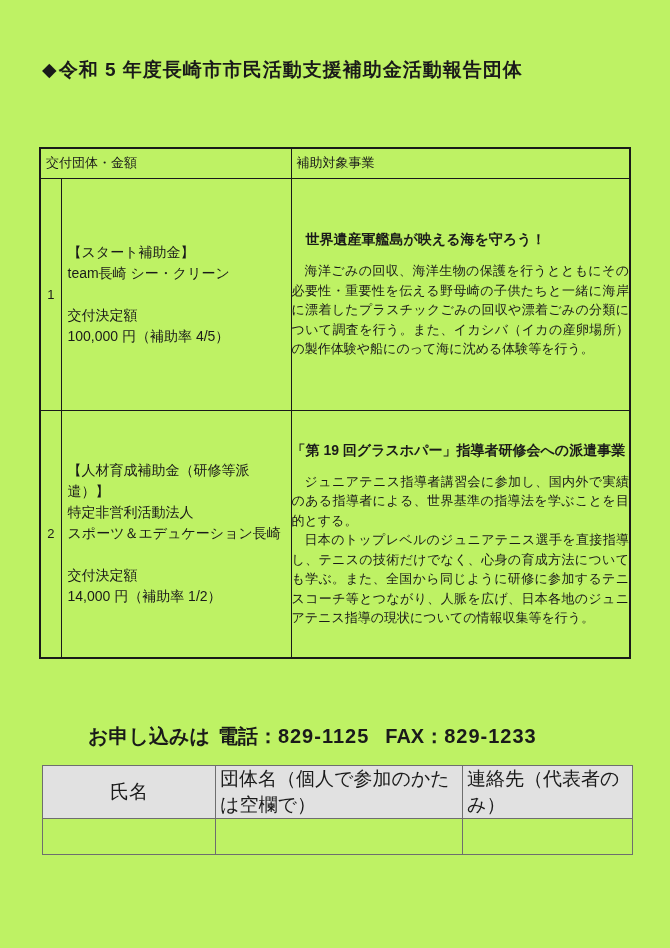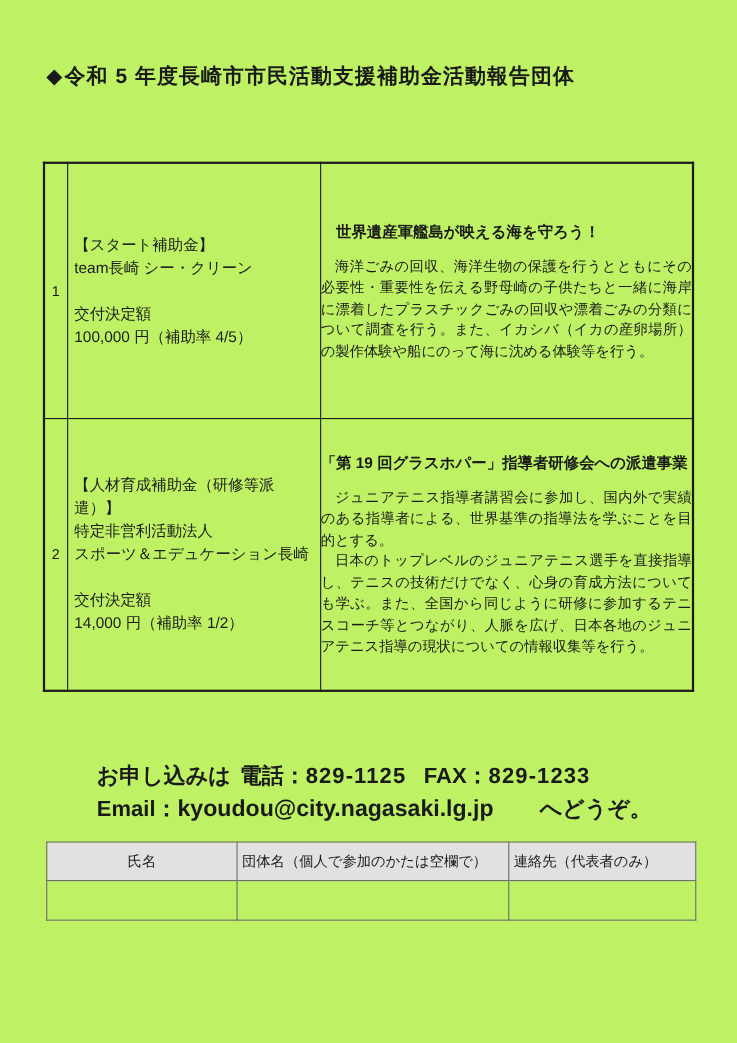--- a/index.html
+++ b/index.html
@@ -88,21 +88,21 @@
   .contact .lbl-fax { margin-left: 16px; }
   .contact .email-addr { font-size: 21px; letter-spacing: 0; }
   .contact .suffix { margin-left: 42px; }
 
   
   table.signup-table {
     margin: 14px 0 0 42px;
     width: 590px;
     border-collapse: collapse;
     table-layout: fixed;
-    font-size: 13px;
+    font-size: 19px;
   }
   table.signup-table th, table.signup-table td {
     border: 1px solid #6e6e6e;
     vertical-align: middle;
     font-weight: normal;
   }
   table.signup-table th {
     height: 35px;
     background: #e1e1e1;
   }
@@ -117,20 +117,24 @@
 
   <h1 class="doc-title"><span class="diamond">◆</span><span>令和 5 年度長崎市市民活動支援補助金活動報告団体</span></h1>
 
   <table class="main-table">
     <colgroup>
       <col style="width:21px">
         <col style="width:230px">
         <col style="width:339px">
     </colgroup>
     <tbody>
+        <tr>
+      <th colspan="2">交付団体・金額</th>
+      <th>補助対象事業</th>
+    </tr>
 
     <tr class="grant-row-1">
       <td class="row-no">1</td>
       <td class="grantee-cell">
         <div>【スタート補助金】</div>
         <div>team長崎 シー・クリーン</div>
         <div class="spacer"></div>
         <div>交付決定額</div>
         <div>100,000 円（補助率 4/5）</div>
       </td>
@@ -156,23 +160,20 @@
         <p>日本のトップレベルのジュニアテニス選手を直接指導し、テニスの技術だけでなく、心身の育成方法についても学ぶ。また、全国から同じように研修に参加するテニスコーチ等とつながり、人脈を広げ、日本各地のジュニアテニス指導の現状についての情報収集等を行う。</p>
       </td>
     </tr>
   </tbody>
     </table>
 
   <div class="contact">
     <div>
       <span>お申し込みは</span><span class="lbl-phone">電話：</span><span class="num">829-1125</span><span class="lbl-fax">FAX：</span><span class="num">829-1233</span>
     </div>
-    <div>
-      <span>Email：</span><span class="num email-addr">kyoudou@city.nagasaki.lg.jp</span><span class="suffix">へどうぞ。</span>
-    </div>
   </div>
 
   <table class="signup-table">
     <colgroup>
       <col style="width:173px">
         <col style="width:247px">
         <col style="width:170px">
     </colgroup>
     <tbody>
         <tr>

